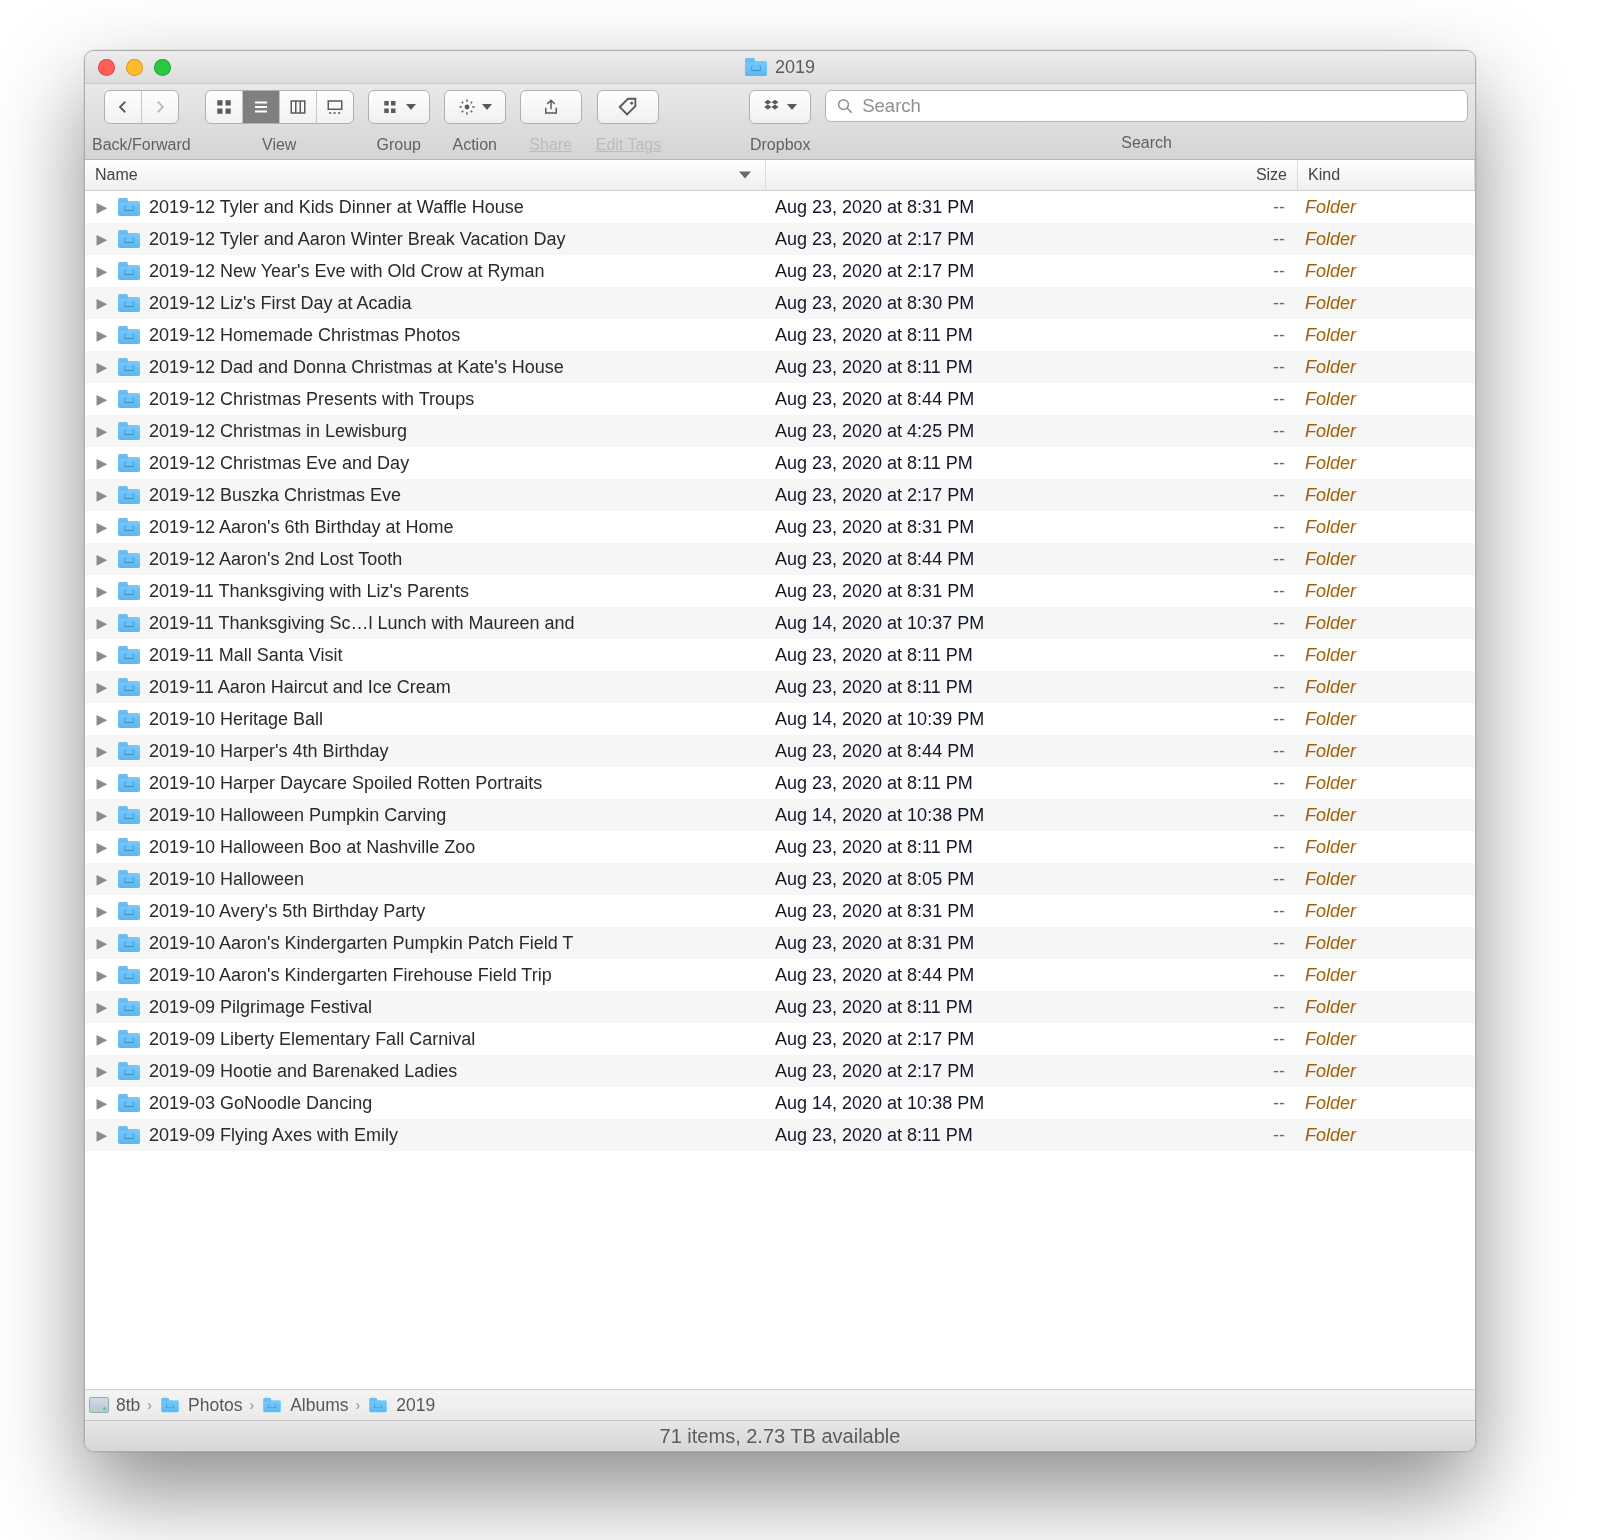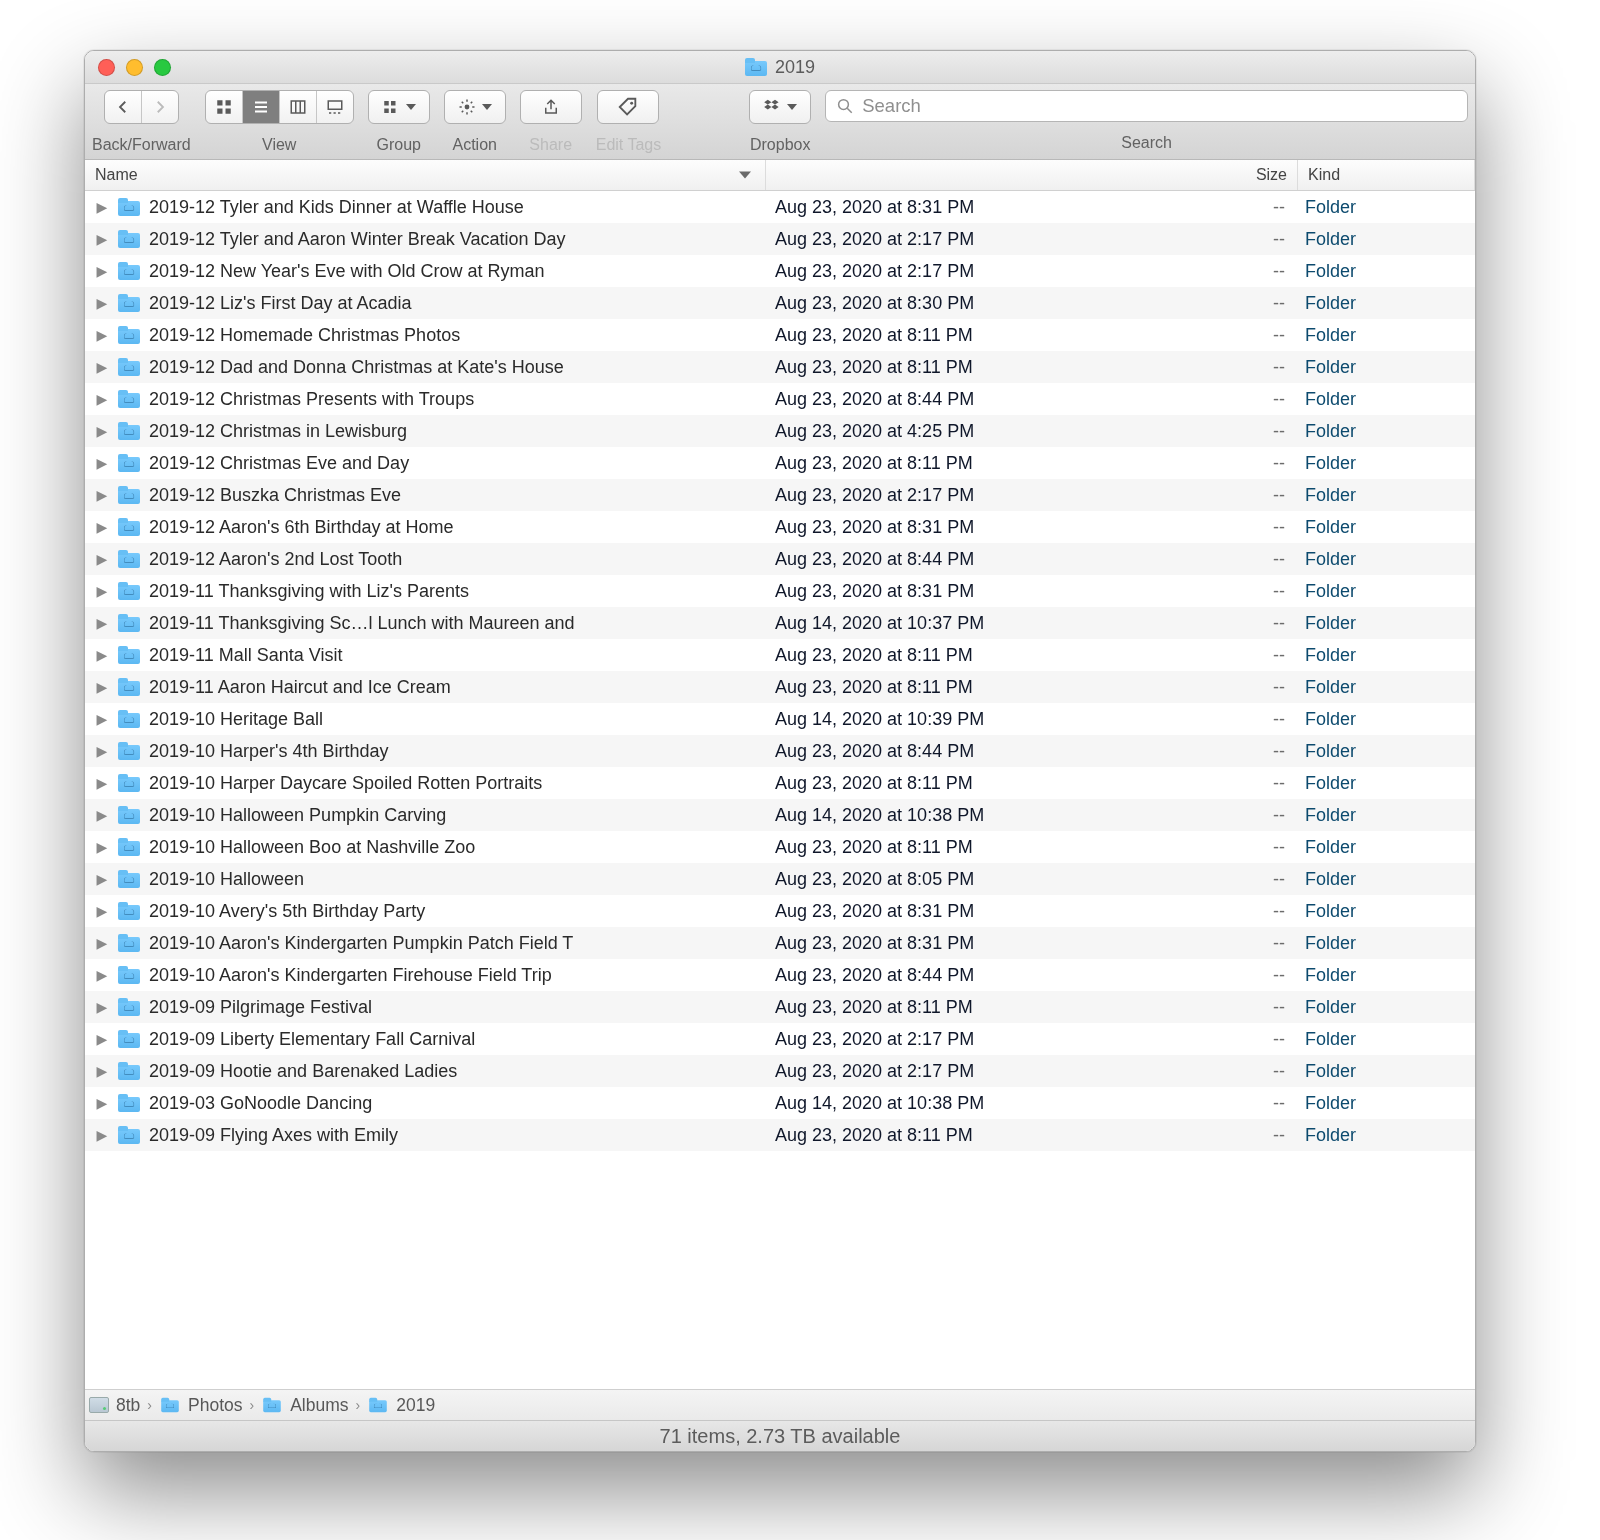--- a/index.html
+++ b/index.html
@@ -33,41 +33,41 @@
   .dot.green{background:#28c940;}
   .title-center{position:absolute;left:0;right:0;display:flex;align-items:center;justify-content:center;gap:8px;font-size:18px;color:#5b5b5b;font-weight:500;}
   
   .toolbar{background:linear-gradient(#e9e9e9,#d4d4d4);padding:6px 7px 0;display:flex;align-items:flex-start;gap:14px;border-bottom:1px solid var(--chrome-border);}
   .tgroup{display:flex;flex-direction:column;align-items:center;gap:12px;padding-bottom:5px;}
   .tgroup-label{font-size:16px;color:var(--label);}
   .seg{display:flex;border:1px solid #b0b0b0;border-radius:6px;overflow:hidden;background:linear-gradient(#ffffff,#f1f1f1);box-shadow:0 1px 0 rgba(255,255,255,.6) inset;}
   .segbtn{width:36px;height:32px;display:flex;align-items:center;justify-content:center;border-right:1px solid #c6c6c6;color:#5a5a5a;}
   .segbtn:last-child{border-right:none;}
   .segbtn.active{background:#7f7f7f;color:#fff;}
-  .soft{color:var(--disabled);}
+  .soft{color:var(--disabled);text-decoration:underline;}
   .btn{border:1px solid #b0b0b0;border-radius:6px;background:linear-gradient(#ffffff,#f0f0f0);height:32px;min-width:40px;display:flex;align-items:center;justify-content:center;gap:6px;color:#5a5a5a;padding:0 10px;}
   .search{flex:1;}
   .searchbox{border:1px solid #b5b5b5;border-radius:6px;background:#fff;height:32px;display:flex;align-items:center;padding:0 10px;gap:8px;color:#8f8f8f;font-size:18.5px;width:100%;box-sizing:border-box;}
   
   .cols{display:flex;align-items:stretch;background:linear-gradient(#fdfdfd,#f0f0f0);border-bottom:1px solid #d0d0d0;height:30px;}
   .col{display:flex;align-items:center;padding:0 10px;font-size:16px;color:#444;border-right:1px solid #dcdcdc;}
   .col.name{flex:0 0 660px;justify-content:space-between;}
   .col.date{flex:0 0 330px;margin-top:40px;}
   .col.size{flex:0 0 160px;justify-content:flex-end;}
   .col.kind{flex:1;}
   .sort-caret{margin-right:4px;color:#6a6a6a;}
   
   .list{flex:1;overflow:auto;background:var(--row-main);}
   .row{display:flex;align-items:center;height:32px;font-size:18px;}
   .row:nth-child(even){background:var(--row-alt);}
   .c{padding:0 10px;display:flex;align-items:center;gap:9px;white-space:nowrap;overflow:hidden;text-overflow:ellipsis;}
   .c.name{flex:0 0 660px;color:var(--text-dark);}
   .c.date{flex:0 0 330px;color:#0f172a;}
   .c.size{flex:0 0 160px;justify-content:flex-end;color:#6c6c6c;}
-  .c.kind{flex:1;color:#0c4a6e;}
+  .c.kind{flex:1;color:#a16207;font-style:italic;}
   .tri{width:14px;text-align:center;color:#8a8a8a;font-size:14px;}
   .folder-ico{width:22px;height:18px;position:relative;flex:none;}
   .folder-ico::before{content:"";position:absolute;inset:3px 0 0 0;background:linear-gradient(var(--folder-blue),#5cb8f2);border-radius:2px;}
   .folder-ico::after{content:"";position:absolute;left:0;top:0;width:10px;height:5px;background:#67bff5;border-radius:2px 2px 0 0;}
   .folder-face{position:absolute;left:50%;top:58%;transform:translate(-50%,-50%);width:9px;height:5px;border:1px solid rgba(0,50,90,.35);border-radius:4px 4px 2px 2px;border-top:none;}
   
   .pathbar{background:linear-gradient(#f4f4f4,#eaeaea);border-top:1px solid #cfcfcf;height:30px;display:flex;align-items:center;gap:7px;padding:0 4px;font-size:17.5px;color:#585858;}
   .crumb{display:flex;align-items:center;gap:7px;}
   .caret{color:#8a8a8a;font-size:14px;}
   .disk-ico{width:18px;height:14px;border:1px solid #9aa;border-radius:2px;background:linear-gradient(#d0dce6,#b9c7d3);position:relative;}

